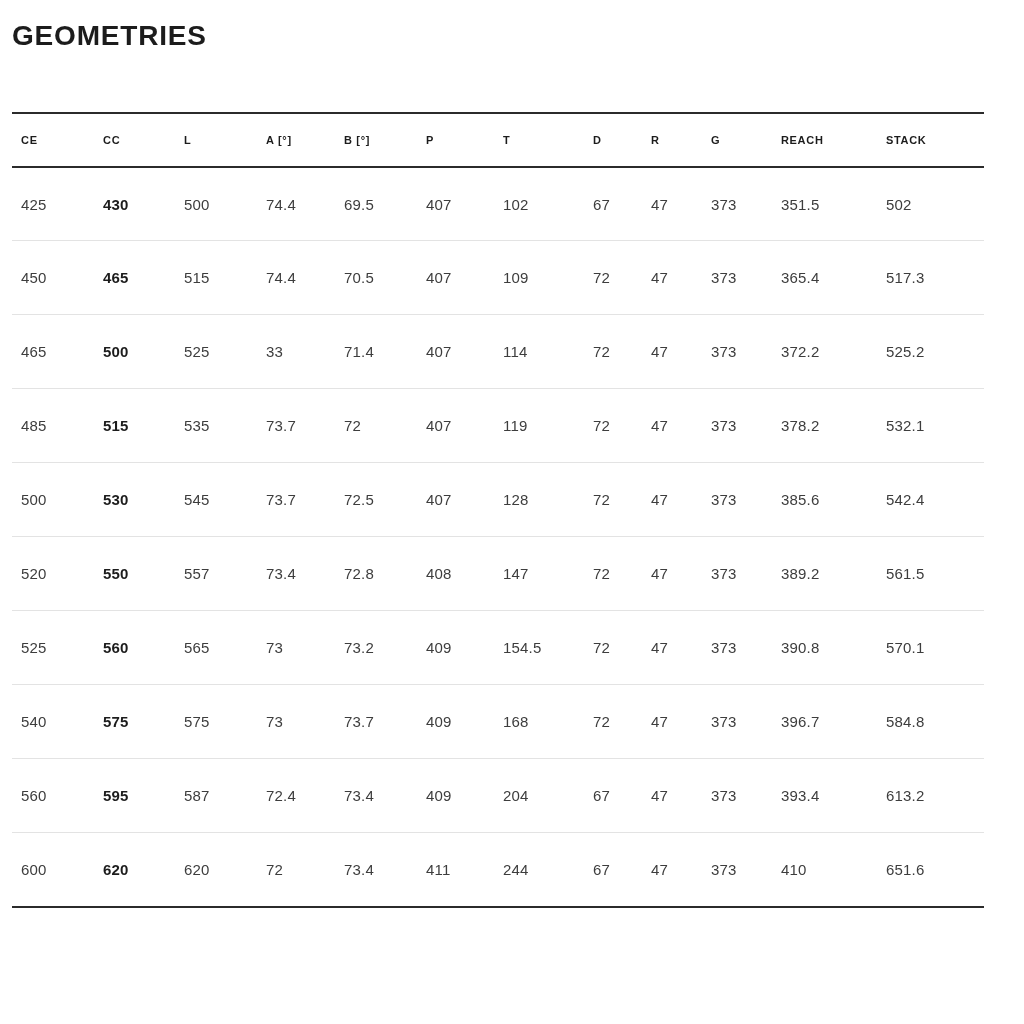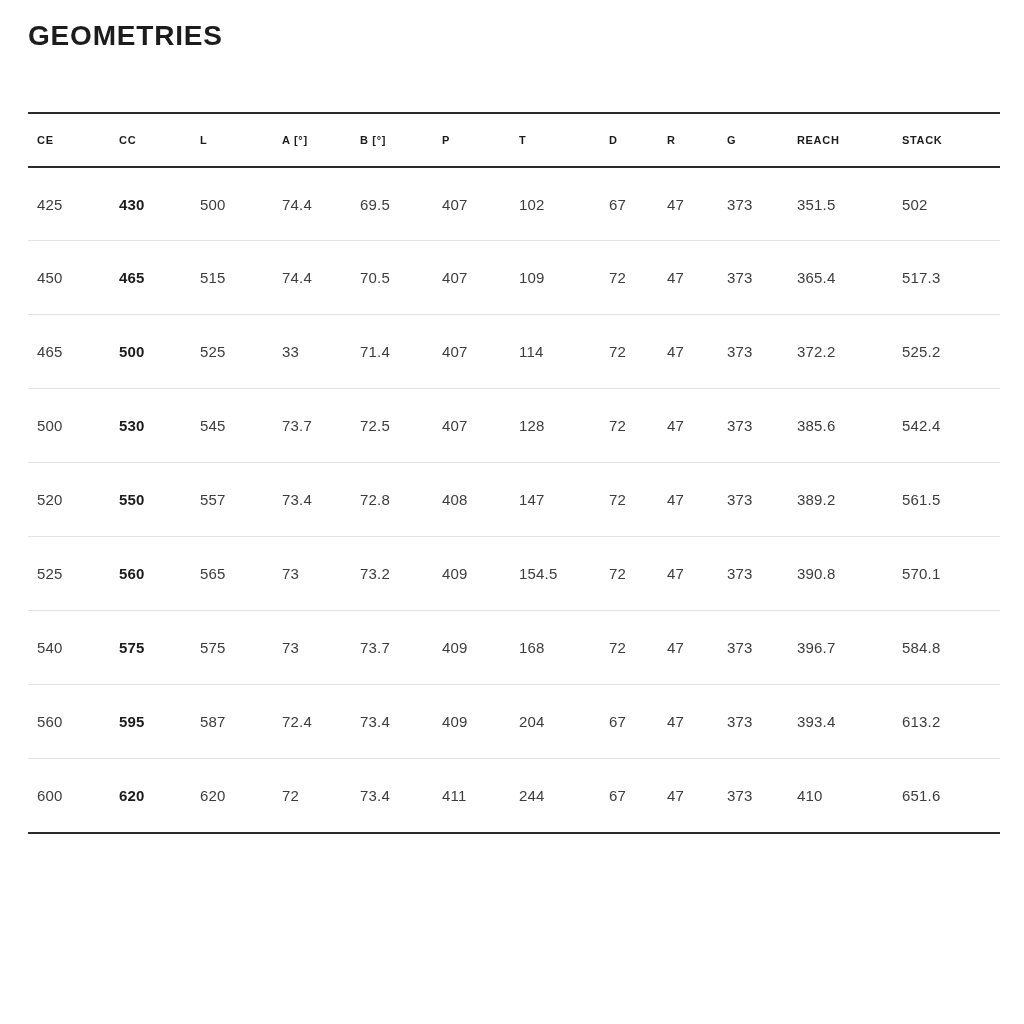--- a/index.html
+++ b/index.html
@@ -11,21 +11,21 @@
     --background: #ffffff;
   }
   * { box-sizing: border-box; margin: 0; padding: 0; }
   html, body {
     width: 1024px;
     height: 1024px;
     background: var(--background);
     font-family: "Liberation Sans", sans-serif;
   }
   .page {
-    padding: 21px 26px 0 28px;
+    padding: 21px 26px 0 12px;
   }
   h1.page-title {
     font-size: 28px;
     font-weight: 700;
     letter-spacing: 0.8px;
     color: var(--title-text);
     line-height: 1.1;
   }
   table.geo-table {
     margin-top: 60px;
@@ -143,20 +143,34 @@
           <td>71.4</td>
           <td>407</td>
           <td>114</td>
           <td>72</td>
           <td>47</td>
           <td>373</td>
           <td>372.2</td>
           <td>525.2</td>
         </tr>
         <tr>
+          <td>485</td>
+          <td class="bold">515</td>
+          <td>535</td>
+          <td>73.7</td>
+          <td>72</td>
+          <td>407</td>
+          <td>119</td>
+          <td>72</td>
+          <td>47</td>
+          <td>373</td>
+          <td>378.2</td>
+          <td>532.1</td>
+        </tr>
+        <tr>
           <td>500</td>
           <td class="bold">530</td>
           <td>545</td>
           <td>73.7</td>
           <td>72.5</td>
           <td>407</td>
           <td>128</td>
           <td>72</td>
           <td>47</td>
           <td>373</td>

